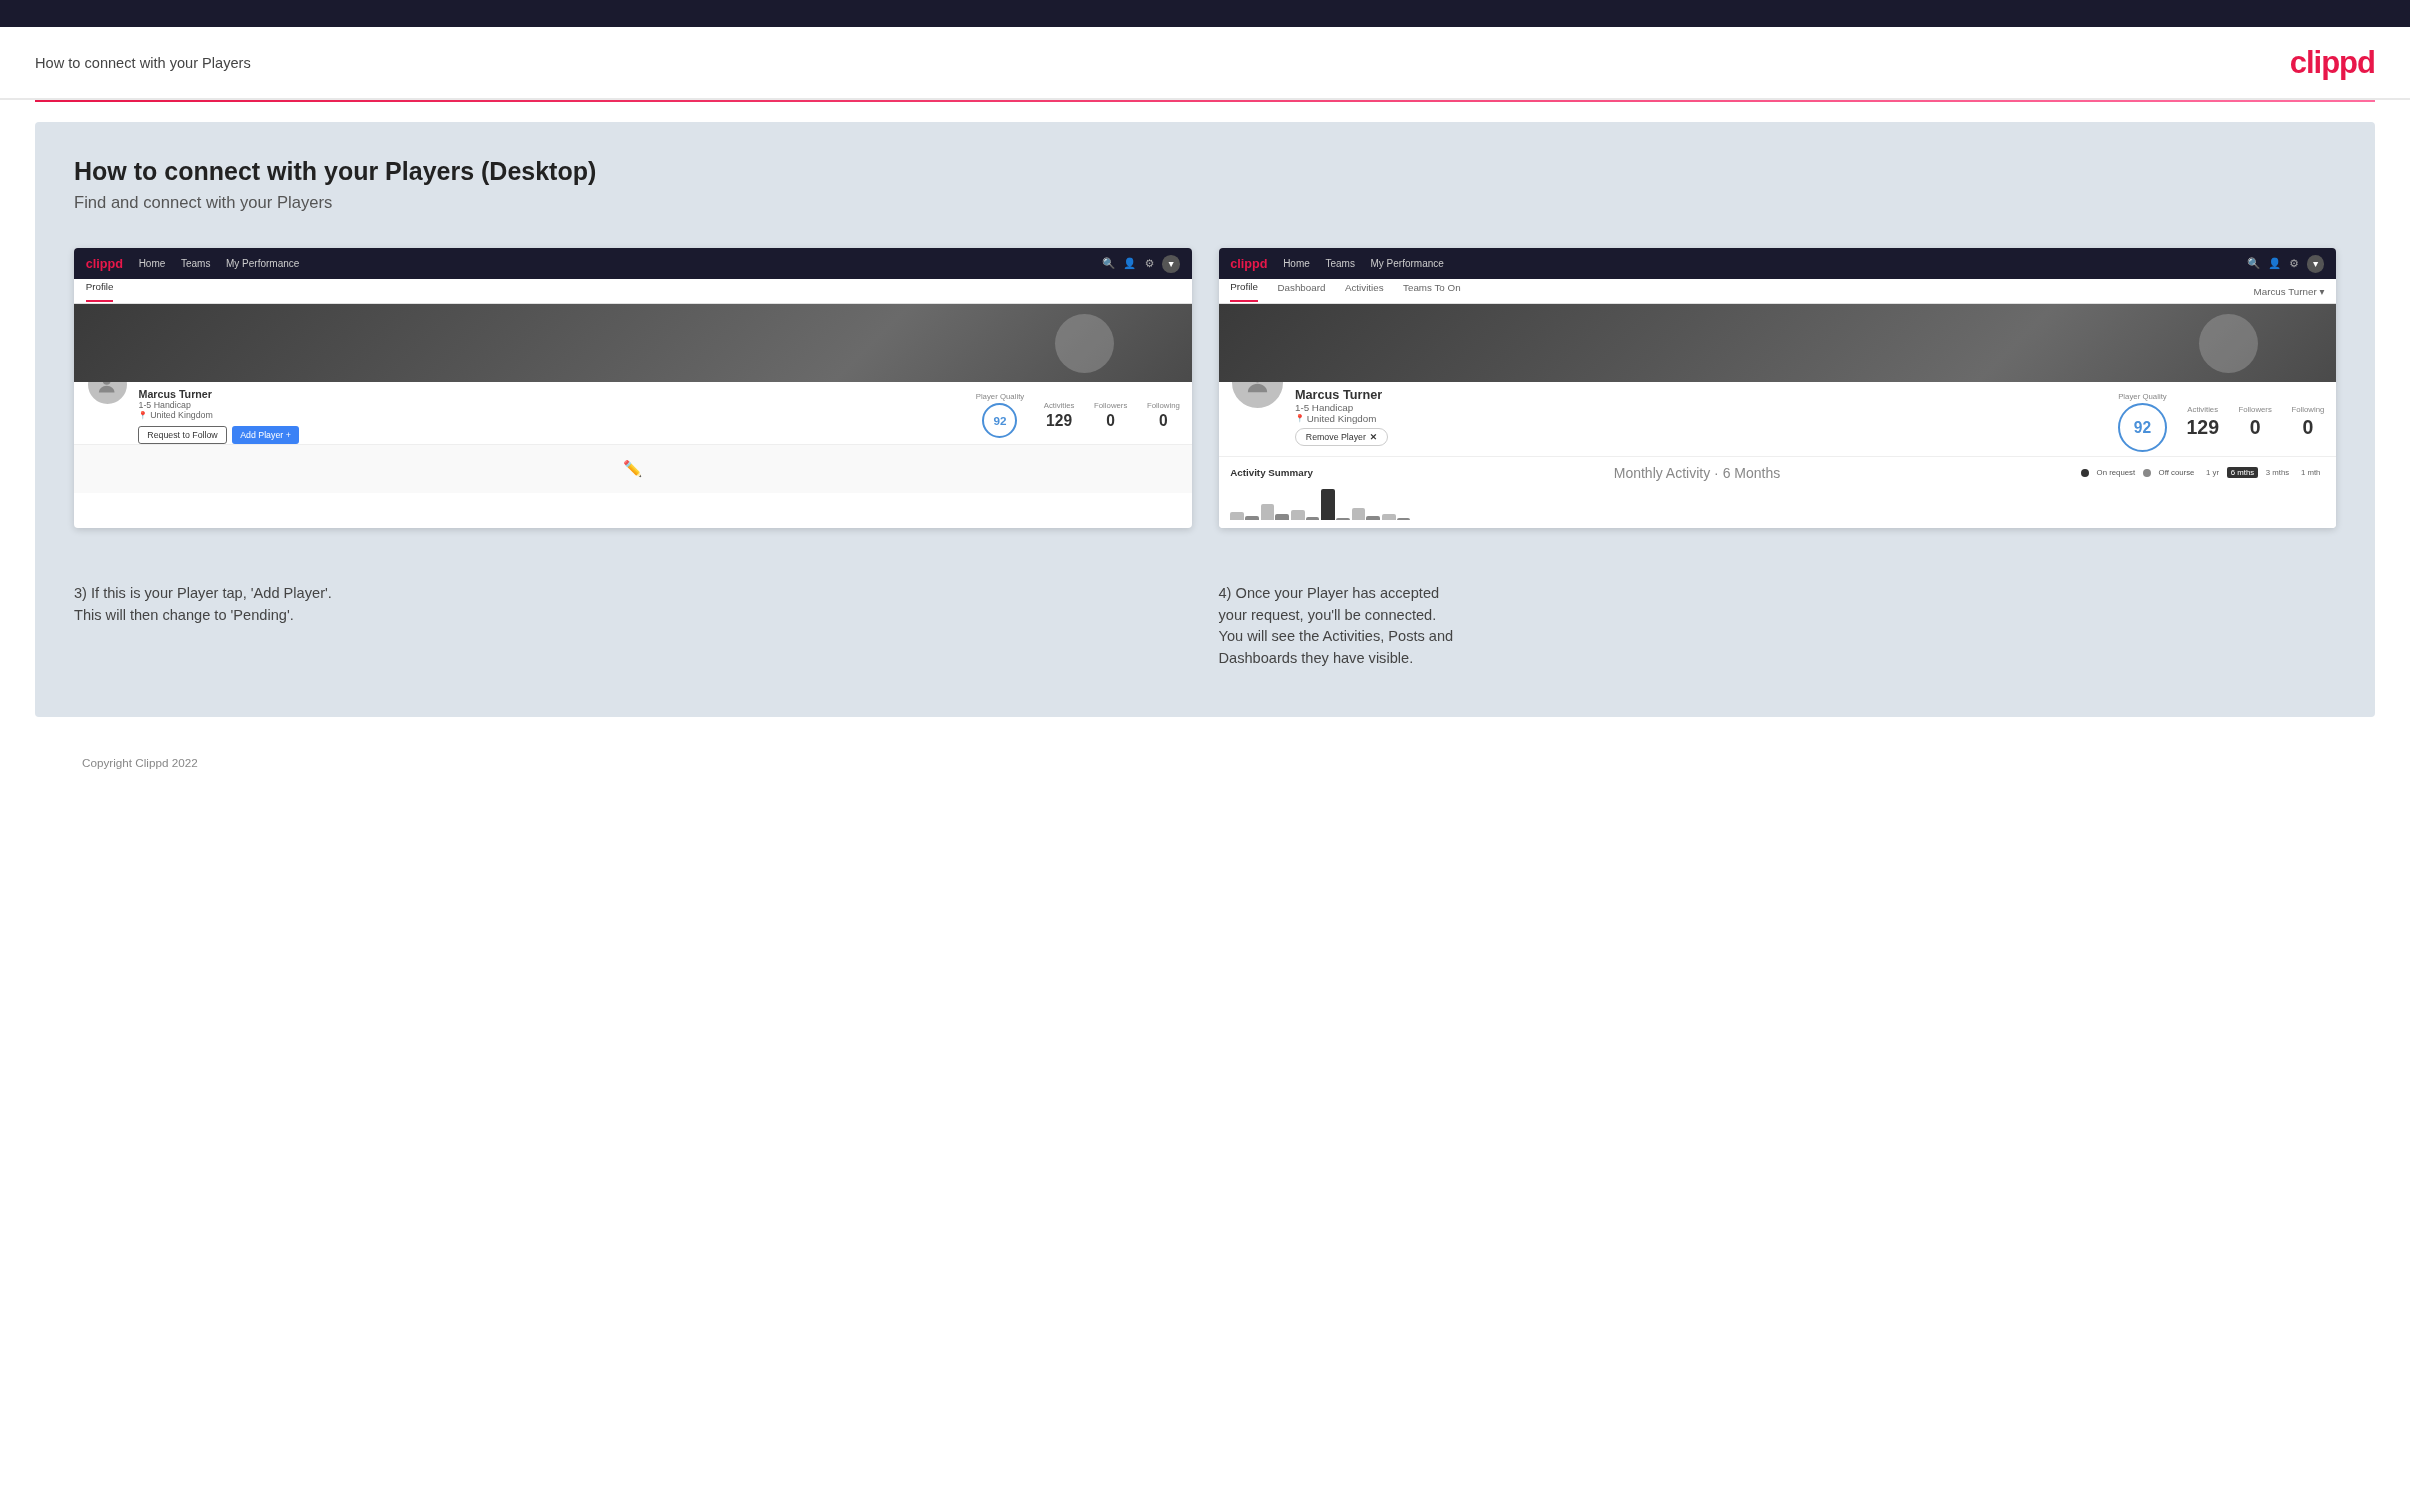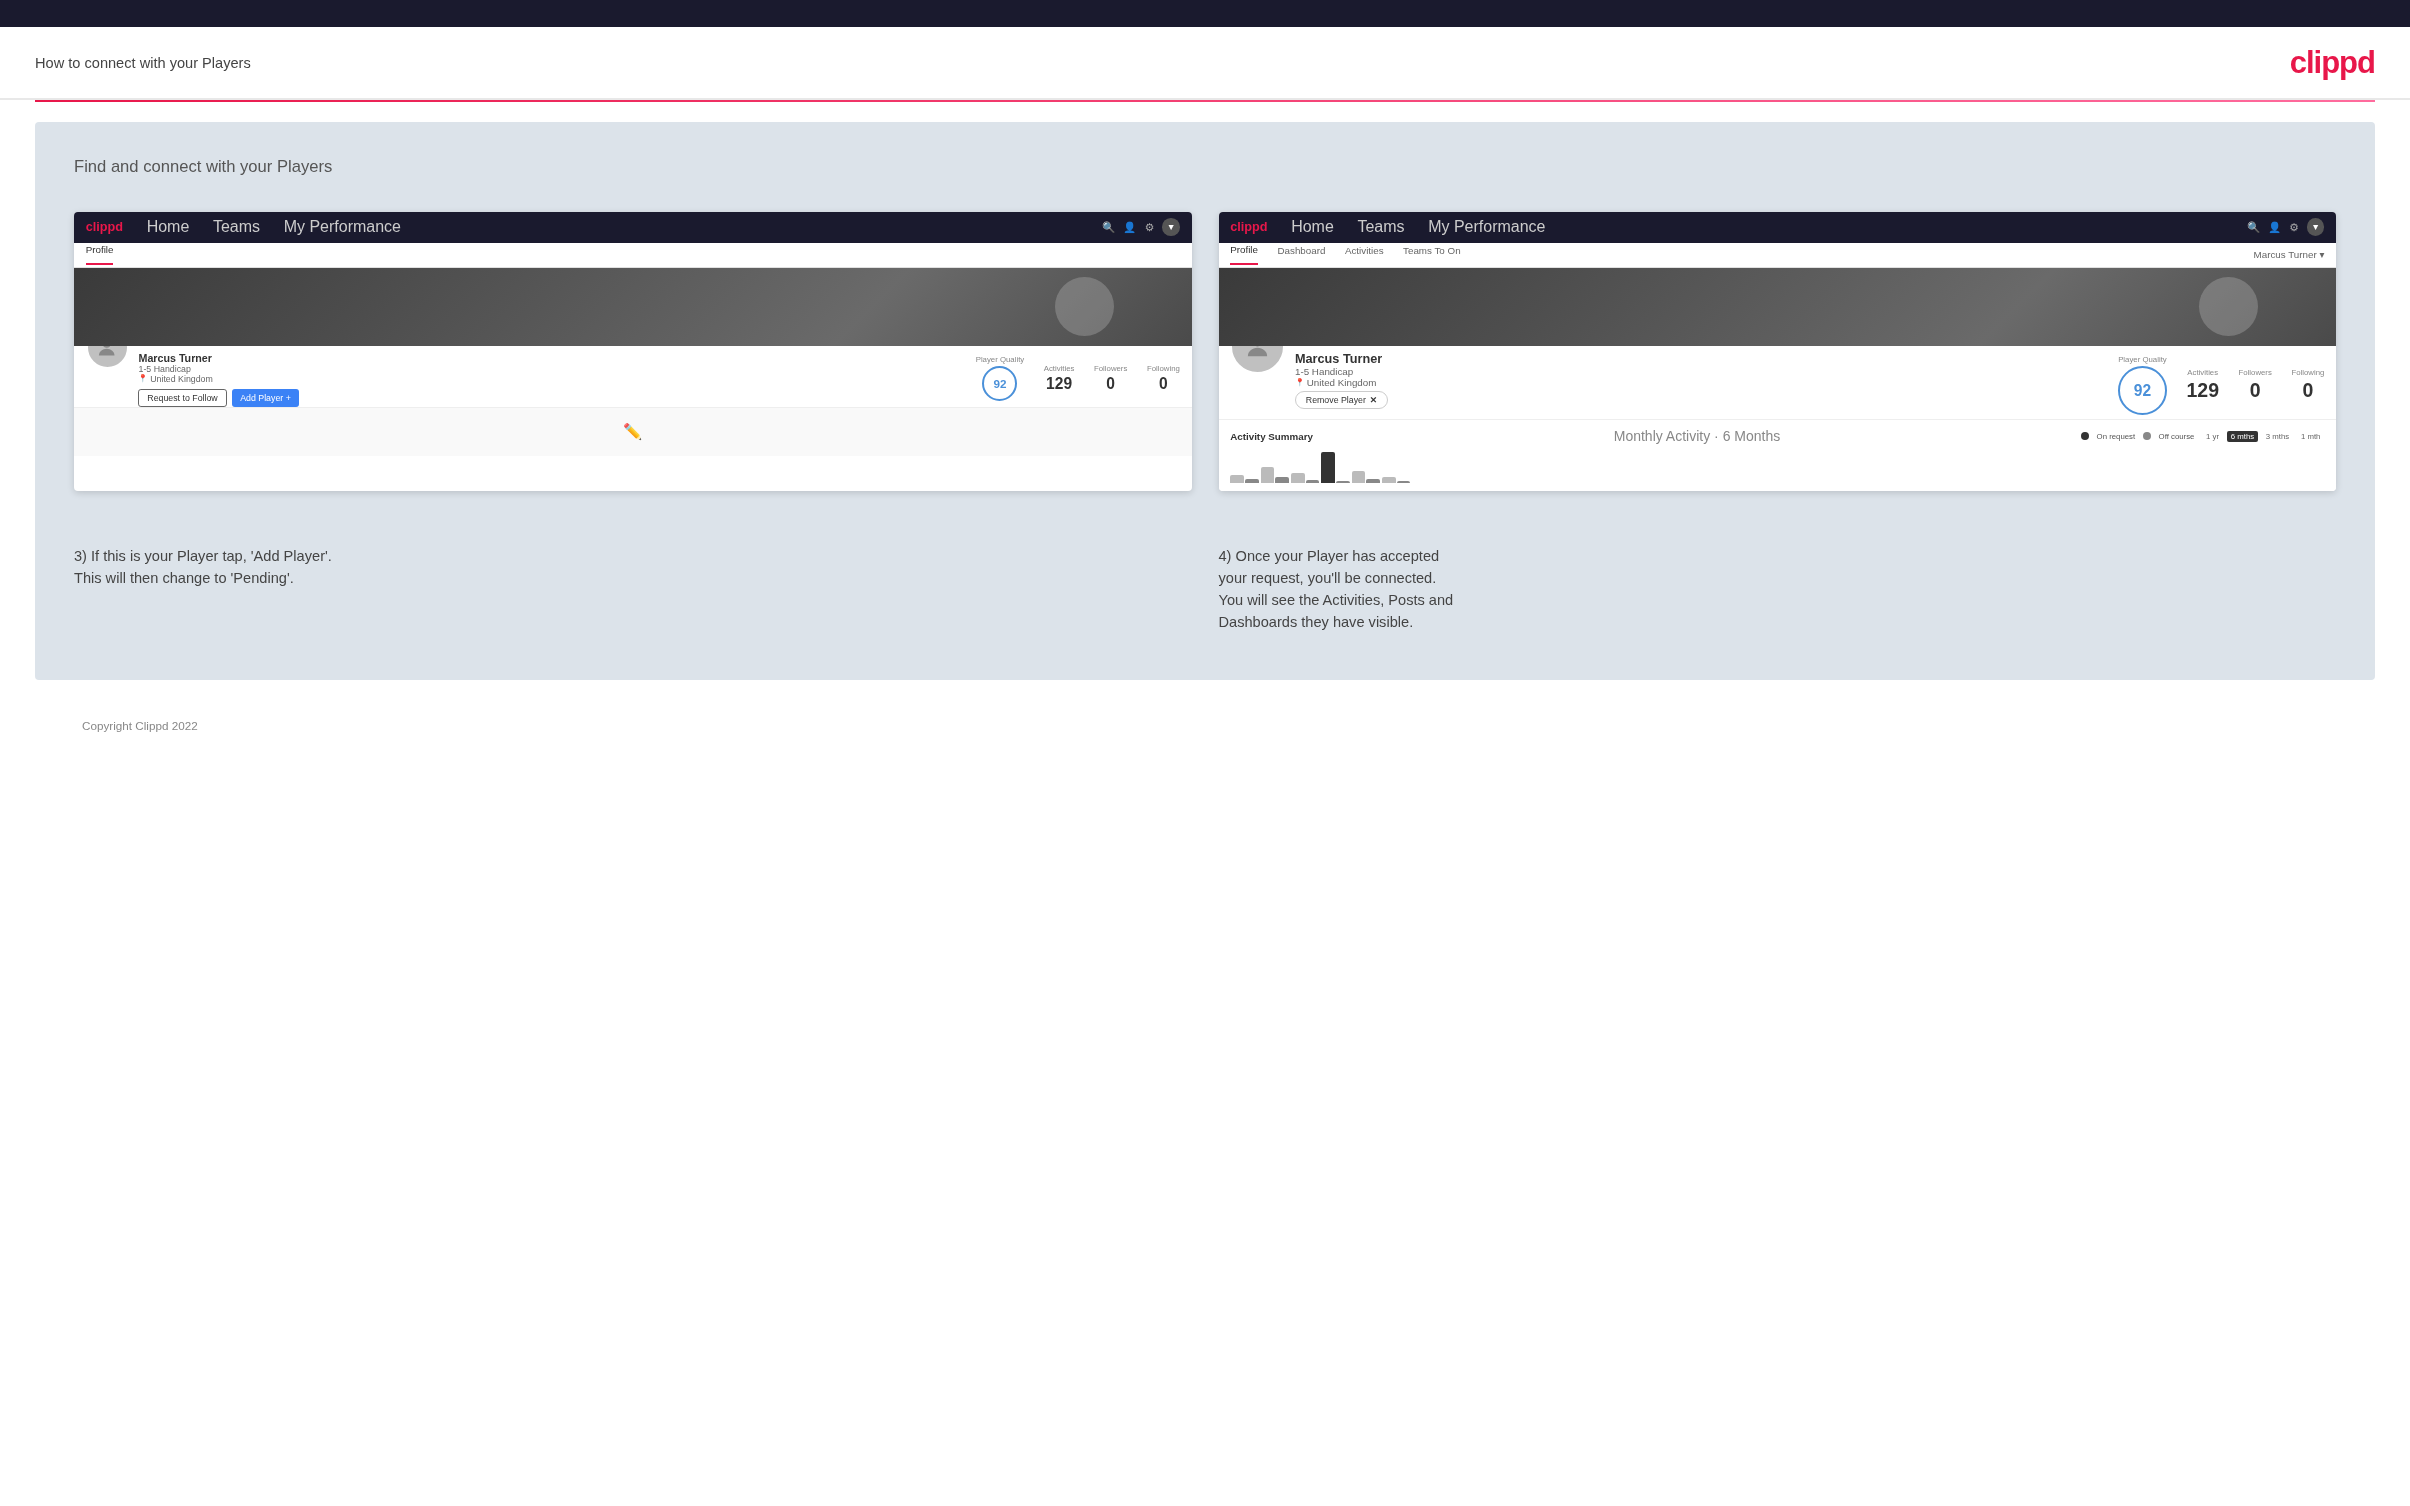--- a/index.html
+++ b/index.html
@@ -87,23 +87,22 @@
       padding: 0 11.7px;
       height: 31px;
       gap: 15.6px;
     }
     .mock-logo {
       font-size: 12.7px;
       font-weight: 700;
       color: #e8174a;
     }
     .mock-nav-item {
-      font-size: 16px;
+      font-size: 10px;
       color: #ccc;
-      margin-left: 8px;
     }
     .mock-nav-right {
       margin-left: auto;
       display: flex;
       gap: 7.8px;
       align-items: center;
     }
 
     
     .mock-tabs {
@@ -351,20 +350,21 @@
 <div class="top-bar"></div>
 
 <div class="header">
   <span class="header-title">How to connect with your Players</span>
   <span class="clippd-logo">clippd</span>
 </div>
 <div class="header-divider"></div>
 
 <div class="main-content">
 
+  <div class="page-title">How to connect with your Players (Desktop)</div>
   <div class="page-subtitle">Find and connect with your Players</div>
 
   <div class="screenshots-row">
 
     <div class="screenshot-box">
 
       <div class="mock-nav">
         <span class="mock-logo">clippd</span>
         <span class="mock-nav-item">Home</span>
         <span class="mock-nav-item">Teams</span>

